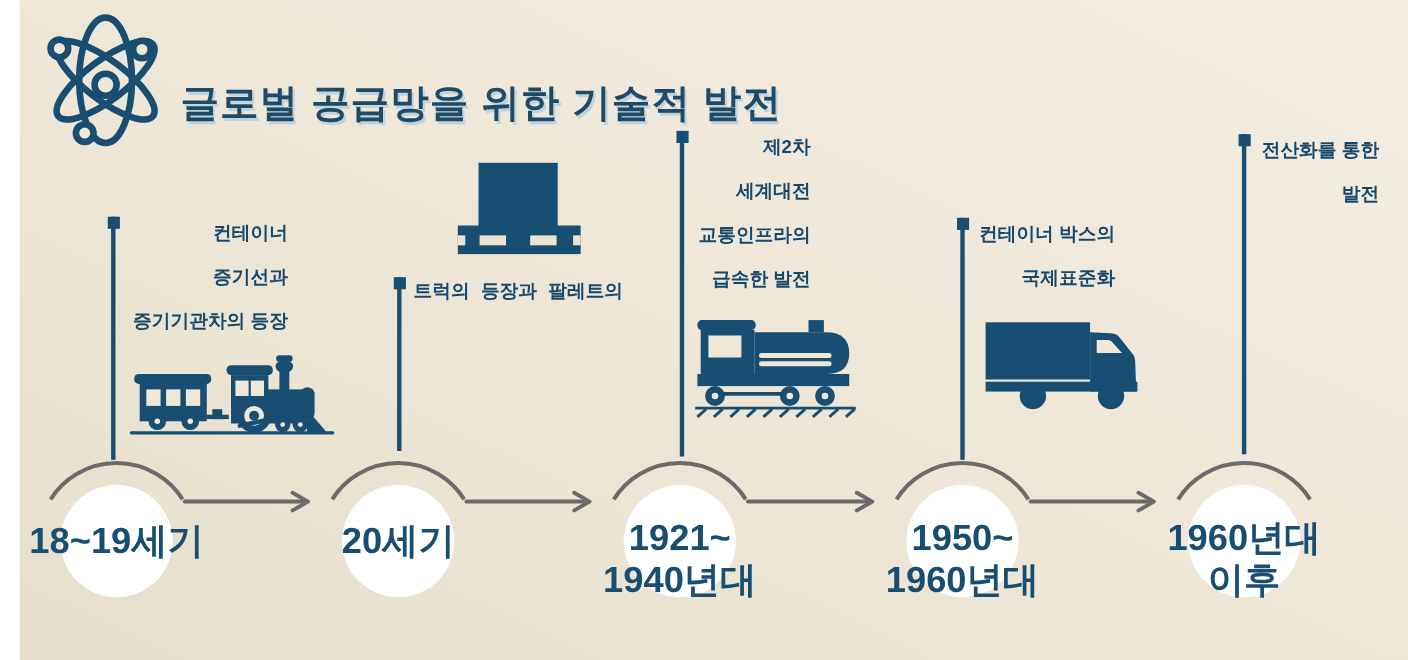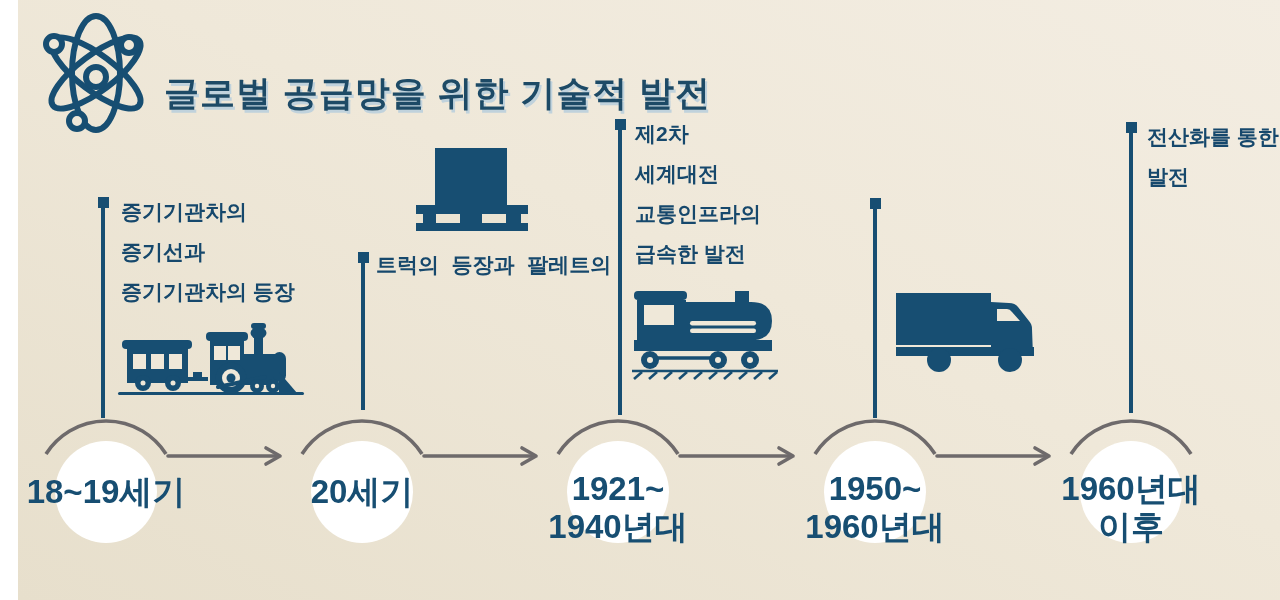--- a/index.html
+++ b/index.html
@@ -16,22 +16,22 @@
     font-size:35px;font-weight:bold;letter-spacing:1px;
     color:#1d4a66;
     text-shadow:2px 3px 0 #c0d2dc;
     white-space:nowrap;
   }
   .atom{position:absolute;left:22px;top:6px;}
   .vline{position:absolute;width:4px;background:#174e72;}
   .vline .tick{position:absolute;left:-3.5px;top:0;width:11px;height:11px;background:#174e72;}
   .desc{
     position:absolute;
-    font-size:21px;font-weight:bold;color:#16486c;
-    line-height:40px;white-space:nowrap;
+    font-size:17px;font-weight:bold;color:#16486c;
+    line-height:40px;white-space:nowrap;text-align:right;
   }
   .icon{position:absolute;}
   .axis{position:absolute;left:0;top:405px;}
   .label{
     position:absolute;width:240px;text-align:center;
     font-weight:bold;color:#174e72;
     font-size:33px;line-height:38px;white-space:nowrap;
   }
   .label.single{top:473px;}
   .label.double{top:470px;}
@@ -51,21 +51,21 @@
       <circle cx="89" cy="39" r="8" fill="#efe8d9"></circle>
       <circle cx="37" cy="115" r="8" fill="#efe8d9"></circle>
     </g>
   </svg>
   <h1 class="title">글로벌 공급망을 위한 기술적 발전</h1>
 
   <div class="vline" style="left:83px;top:197px;height:221px;">
       <i class="tick"></i>
     </div>
   <div class="desc" style="left:103px;top:192px;">
-    <div>증기기관차의</div>
+    <div>컨테이너</div>
     <div>증기선과</div>
     <div>증기기관차의 등장</div>
   </div>
   <svg class="icon" style="left:98px;top:320px;" width="190" height="76" viewBox="0 0 190 76">
     <g fill="#174e72">
       <rect x="2" y="72" width="186" height="3" rx="1.5"></rect>
 
       <rect x="6" y="20" width="70" height="9" rx="4"></rect>
       <rect x="11" y="29" width="61" height="34"></rect>
       <circle cx="27" cy="63" r="8"></circle>
@@ -156,20 +156,24 @@
       <line x1="94" y1="94" x2="102" y2="87"></line>
         <line x1="109" y1="94" x2="117" y2="87"></line>
       <line x1="124" y1="94" x2="132" y2="87"></line>
         <line x1="139" y1="94" x2="147" y2="87"></line>
     </g>
   </svg>
 
   <div class="vline" style="left:855px;top:198px;height:220px;">
       <i class="tick"></i>
     </div>
+  <div class="desc" style="left:872px;top:193px;">
+    <div>컨테이너 박스의</div>
+    <div>국제표준화</div>
+  </div>
   <svg class="icon" style="left:876px;top:290px;" width="145" height="85" viewBox="0 0 145 85">
     <g fill="#174e72">
       <rect x="2" y="3" width="95" height="52"></rect>
       <rect x="2" y="57" width="138" height="9"></rect>
       <path d="M97,12 L115,13 Q121,13 124,17 L135,31 Q138,34 138,39 L139,66 L97,66 Z"></path>
       <path d="M103,19 L113,19 Q116,19 118,22 L126,31 L103,31 Z" fill="#efe8d9"></path>
       <circle cx="45" cy="70" r="12"></circle>
       <circle cx="116" cy="70" r="12"></circle>
     </g>
   </svg>

